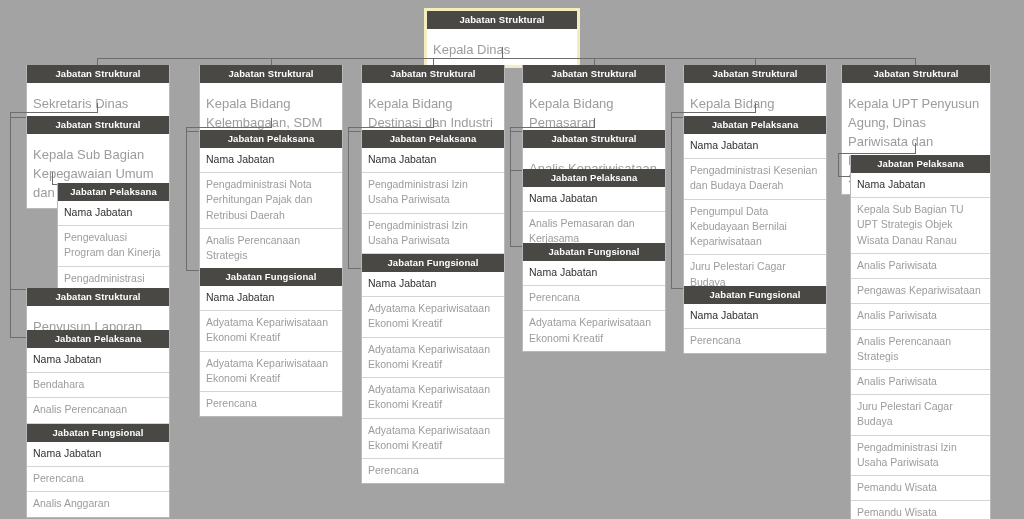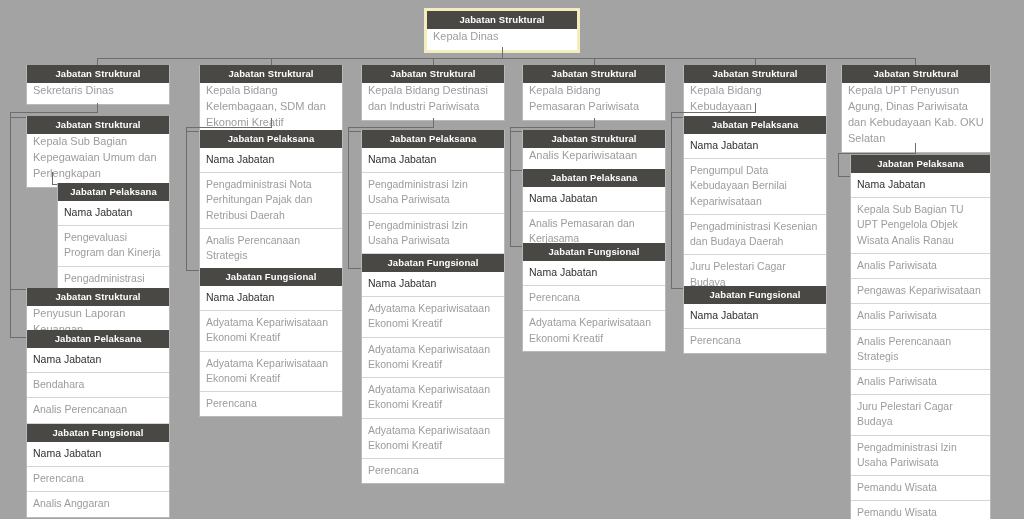--- a/index.html
+++ b/index.html
@@ -29,23 +29,23 @@
     color: #ffffff;
     font-size: 9.5px;
     font-weight: bold;
     text-align: center;
     letter-spacing: .1px;
     padding: 4px 2px 4px;
     line-height: 1.05;
   }
   .card-title {
     color: #9c9c9c;
-    font-size: 11px;
+    font-size: 13px;
     line-height: 1.45;
-    padding: 0 6px 5px;
+    padding: 12px 6px 5px;
   }
   .row {
     color: #9c9c9c;
     font-size: 10.5px;
     line-height: 1.45;
     padding: 4px 6px 5px;
     border-top: 1px solid #d4d4d4;
   }
   .row.hdrrow {
     color: #2f2f2f;
@@ -226,22 +226,22 @@
 
   <div class="ln lnv" style="left:755px; top:103px; height:9px;"></div>
   <div class="ln lnh" style="left:671px; top:112px; width:85px;"></div>
   <div class="ln lnv" style="left:671px; top:112px; height:176px;"></div>
   <div class="ln lnh" style="left:671px; top:117px; width:13px;"></div>
   <div class="ln lnh" style="left:671px; top:288px; width:13px;"></div>
 
   <div class="card" style="left:683px; top:116px; width:144px;">
     <div class="card-hdr">Jabatan Pelaksana</div>
     <div class="row hdrrow">Nama Jabatan</div>
+    <div class="row">Pengadministrasi Kesenian dan Budaya Daerah</div>
     <div class="row">Pengumpul Data Kebudayaan Bernilai Kepariwisataan</div>
-    <div class="row">Pengadministrasi Kesenian dan Budaya Daerah</div>
     <div class="row">Juru Pelestari Cagar Budaya</div>
     <div class="row">Penyusun Dokumentasi Sejarah dan Nilai Budaya</div>
   </div>
 
   <div class="card" style="left:683px; top:286px; width:144px;">
     <div class="card-hdr">Jabatan Fungsional</div>
     <div class="row hdrrow">Nama Jabatan</div>
     <div class="row">Perencana</div>
   </div>
 
@@ -251,21 +251,21 @@
   </div>
 
   <div class="ln lnv" style="left:915px; top:143px; height:10px;"></div>
   <div class="ln lnh" style="left:838px; top:153px; width:78px;"></div>
   <div class="ln lnv" style="left:838px; top:153px; height:24px;"></div>
   <div class="ln lnh" style="left:838px; top:176px; width:13px;"></div>
 
   <div class="card" style="left:850px; top:155px; width:141px;">
     <div class="card-hdr">Jabatan Pelaksana</div>
     <div class="row hdrrow">Nama Jabatan</div>
-    <div class="row">Kepala Sub Bagian TU UPT Pengelola Objek Wisata Analis Ranau</div>
+    <div class="row">Kepala Sub Bagian TU UPT Strategis Objek Wisata Danau Ranau</div>
     <div class="row">Analis Pariwisata</div>
     <div class="row">Pengawas Kepariwisataan</div>
     <div class="row">Analis Pariwisata</div>
     <div class="row">Analis Perencanaan Strategis</div>
     <div class="row">Analis Pariwisata</div>
     <div class="row">Juru Pelestari Cagar Budaya</div>
     <div class="row">Pengadministrasi Izin Usaha Pariwisata</div>
     <div class="row">Pemandu Wisata</div>
     <div class="row">Pemandu Wisata</div>
   </div>

